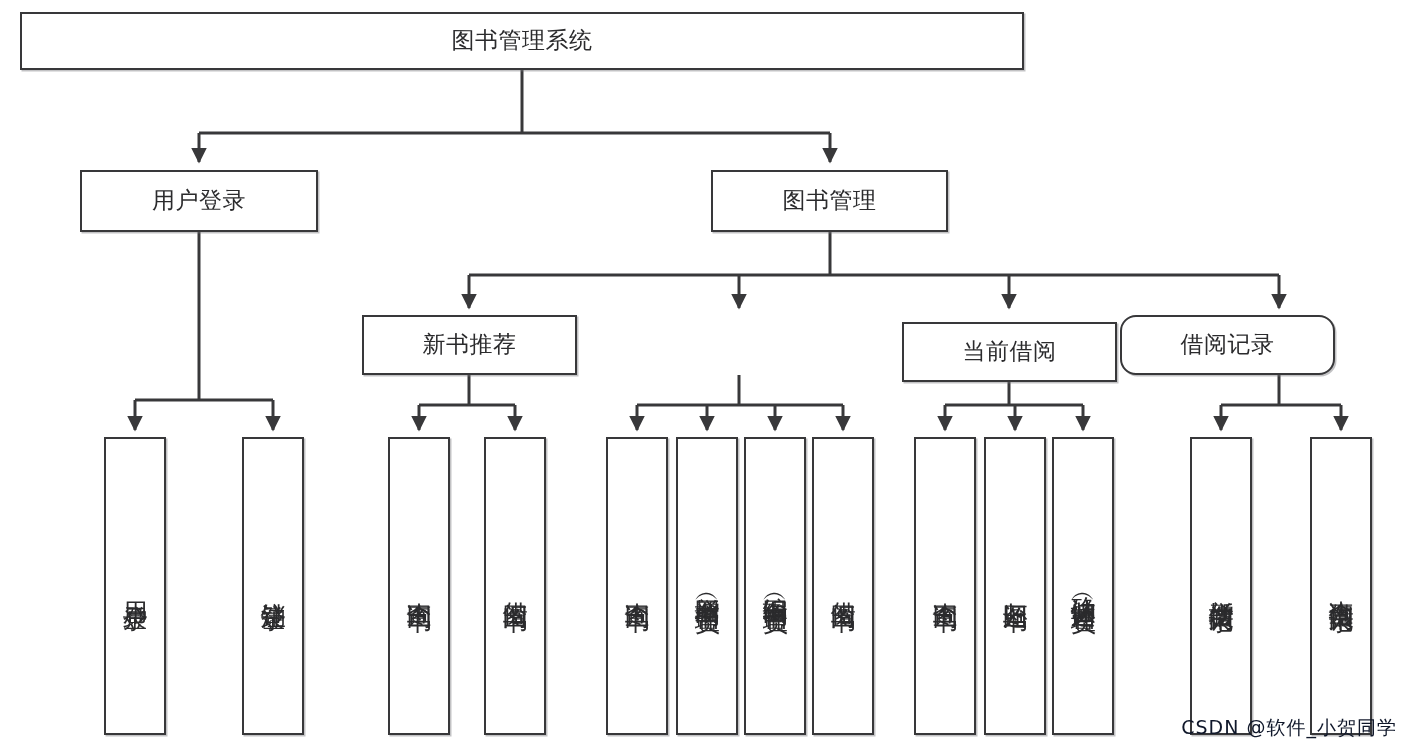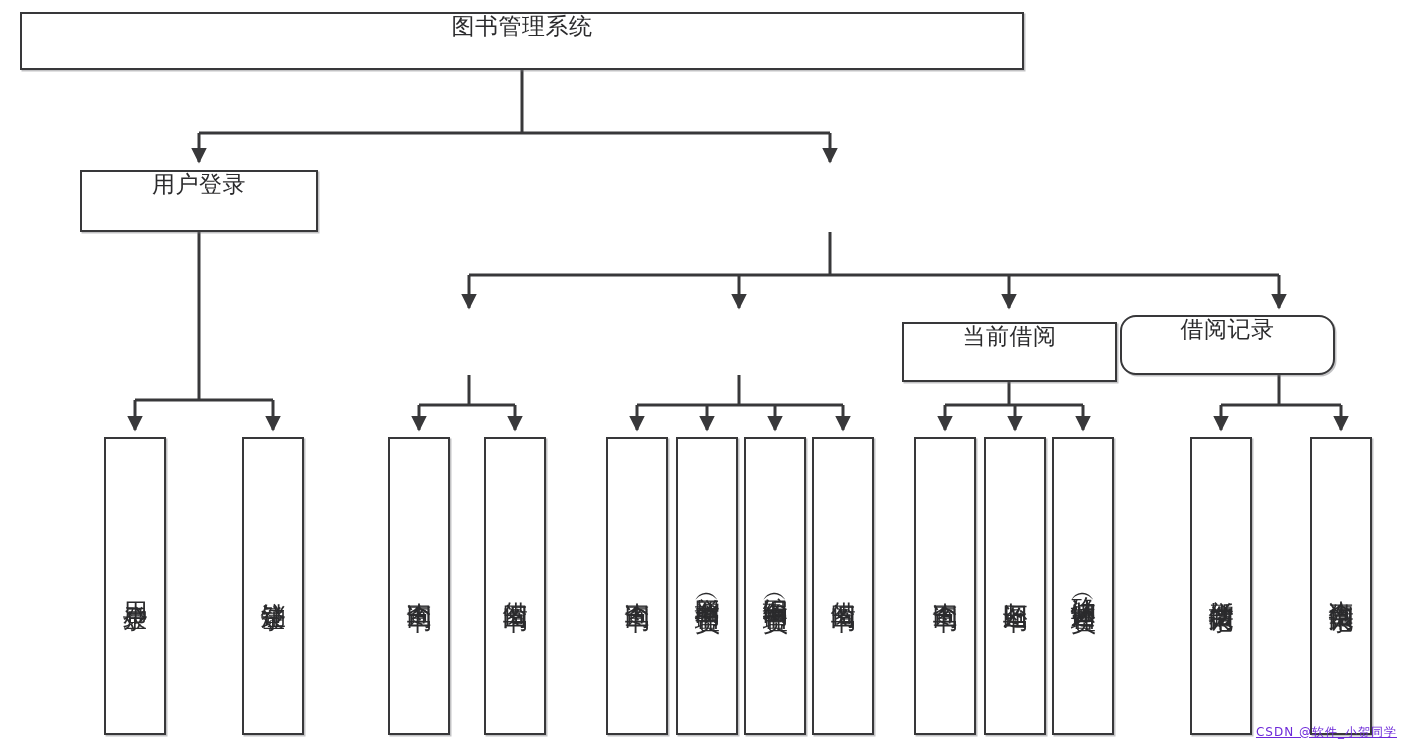--- a/index.html
+++ b/index.html
@@ -24,21 +24,21 @@
     width: 1405px;
     height: 747px;
     pointer-events: none;
   }
   .node {
     position: absolute;
     box-sizing: border-box;
     border: 2.5px solid #38383a;
     background: #ffffff;
     display: flex;
-    align-items: flex-start;
+    align-items: center;
     justify-content: center;
     box-shadow: 1.5px 1.5px 0 rgba(120,120,125,0.45);
   }
   .node .label {
     color: #2b2b2d;
     letter-spacing: 0.5px;
     white-space: nowrap;
   }
   .node.horiz .label {
     font-size: 23px;
@@ -57,26 +57,25 @@
     font-size: 25px;
     line-height: 1.18;
     letter-spacing: 2px;
     text-align: center;
     max-height: 272px;
   }
   .watermark {
     position: absolute;
     right: 8px;
     bottom: 6px;
-    font-size: 12px;
-    color: #6d28d9;
+    font-size: 19px;
+    color: #0f172a;
     letter-spacing: 1px;
     white-space: nowrap;
     user-select: none;
-    text-decoration: underline;
   }
 </style>
 </head>
 <body>
 
 <div id="canvas">
 
   <svg id="wires" viewBox="0 0 1405 747" xmlns="http://www.w3.org/2000/svg">
     <defs>
       <marker id="arrow" viewBox="0 0 10 10" refX="9" refY="5" markerWidth="5.2" markerHeight="5.2" orient="auto-start-reverse">
@@ -127,21 +126,27 @@
     </g>
   </svg>
 
   <div class="node horiz root" style="left: 20px; top: 12px; width: 1004px; height: 58px;">
     <span class="label">图书管理系统</span>
   </div>
 
   <div class="node horiz" style="left: 80px; top: 170px; width: 238px; height: 62px;">
     <span class="label">用户登录</span>
   </div>
+  <div class="node horiz" style="left: 711px; top: 170px; width: 237px; height: 62px;">
+    <span class="label">图书管理</span>
+  </div>
 
+  <div class="node horiz" style="left: 362px; top: 315px; width: 215px; height: 60px;">
+    <span class="label">新书推荐</span>
+  </div>
   <div class="node horiz" style="left: 902px; top: 322px; width: 215px; height: 60px;">
     <span class="label">当前借阅</span>
   </div>
   <div class="node horiz" style="left: 1120px; top: 315px; width: 215px; height: 60px; border-radius: 16px;">
     <span class="label">借阅记录</span>
   </div>
 
   <div class="node vert" style="left: 104px; top: 437px; width: 62px; height: 298px;">
     <span class="label">用户登录</span>
   </div>

